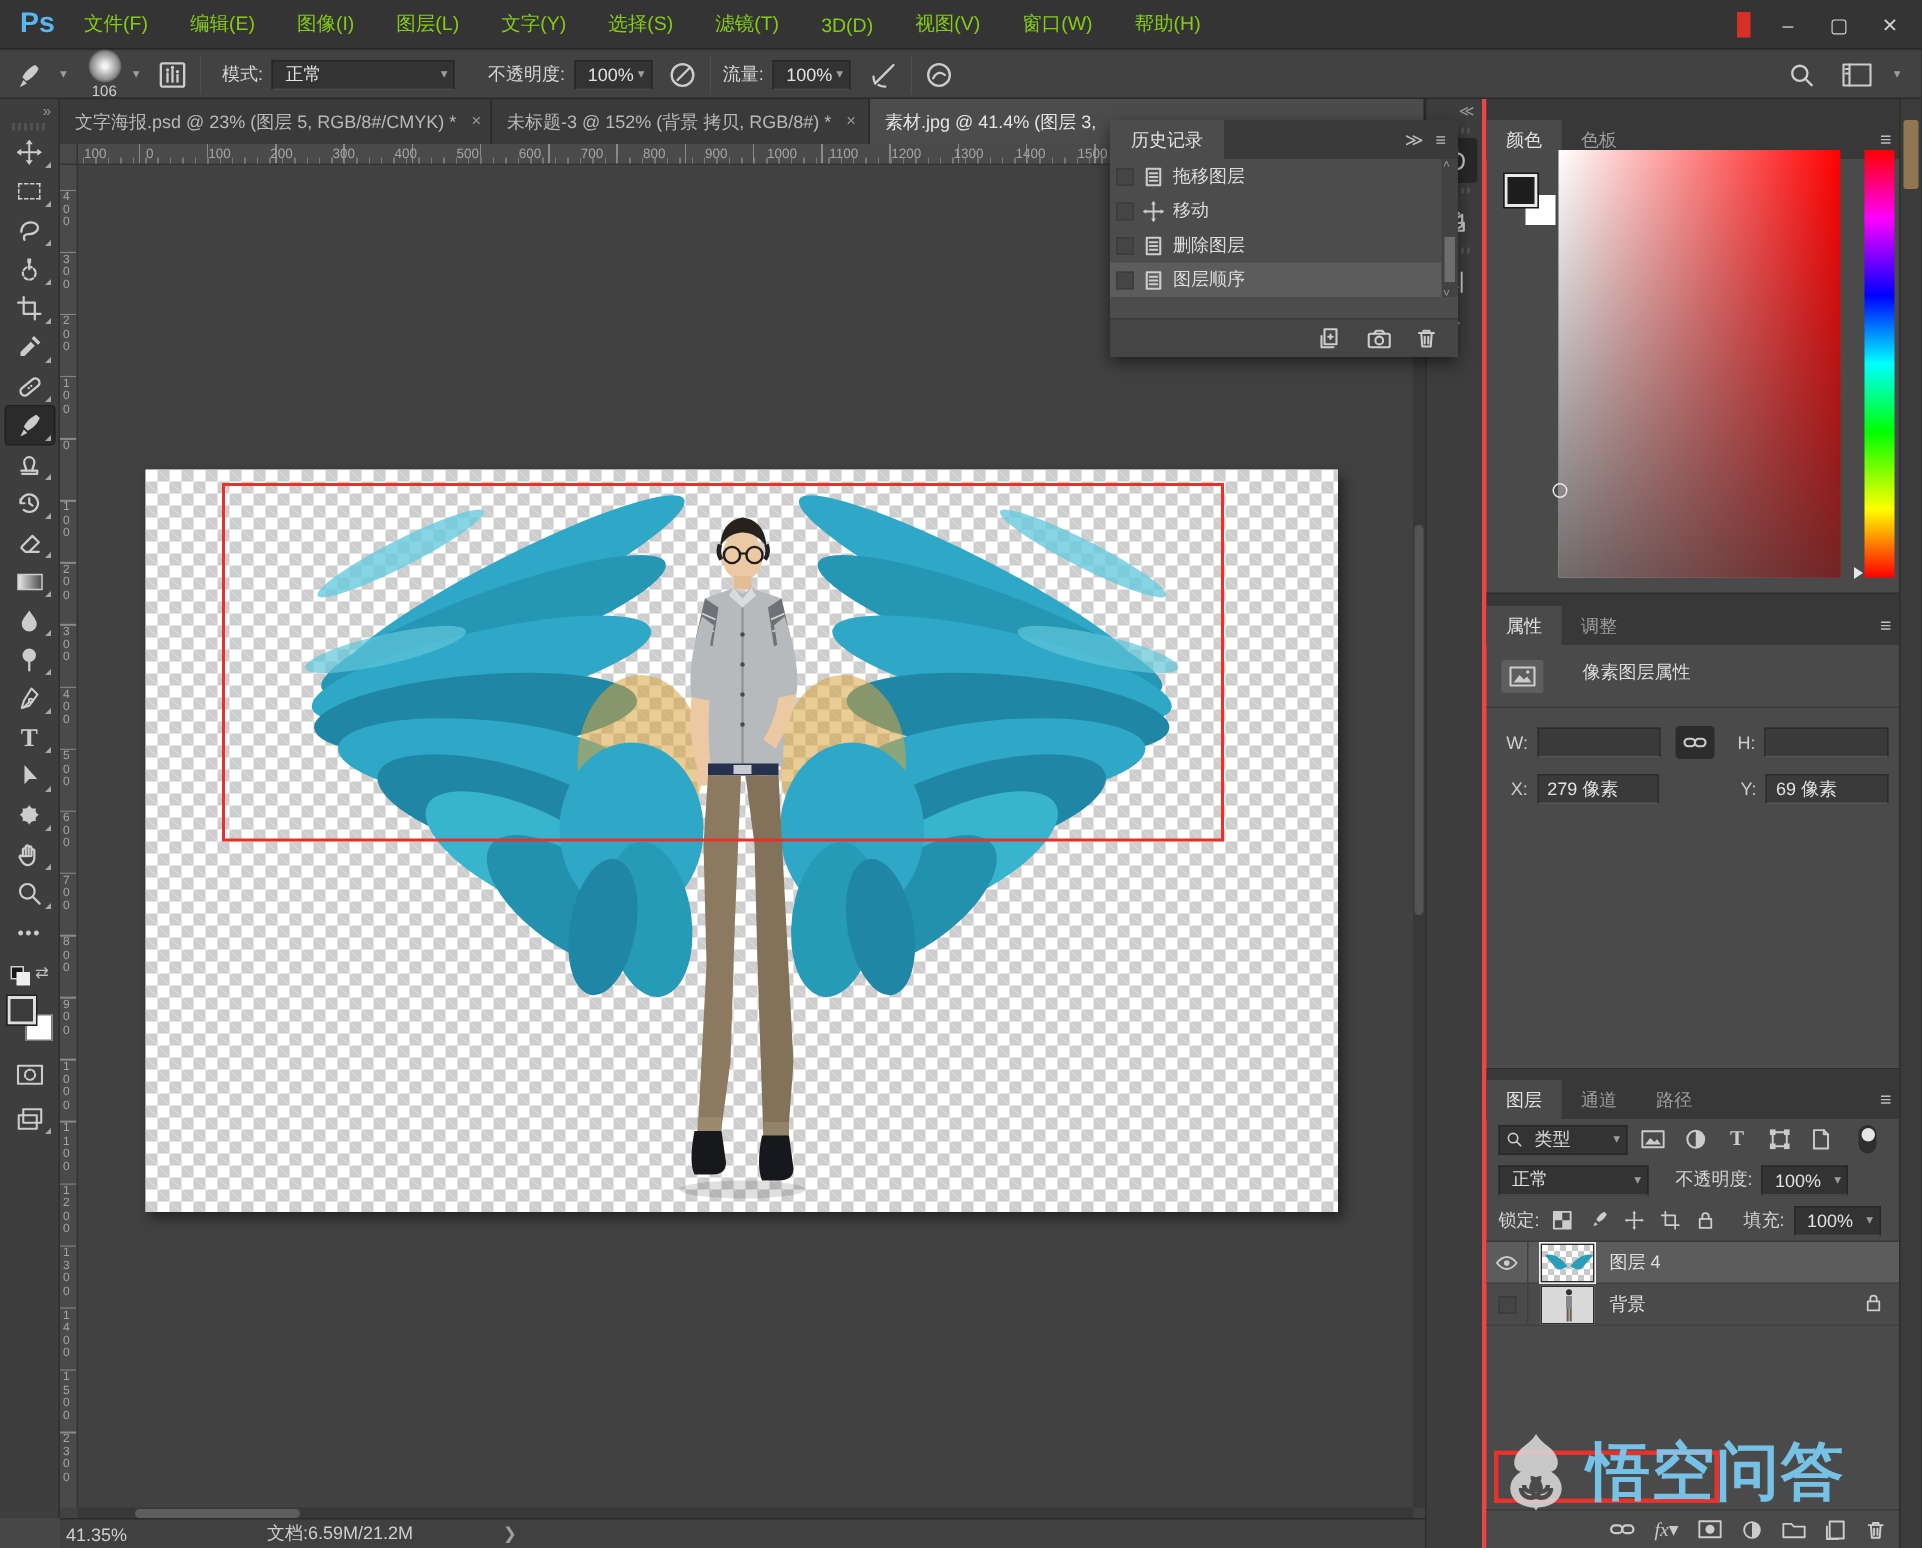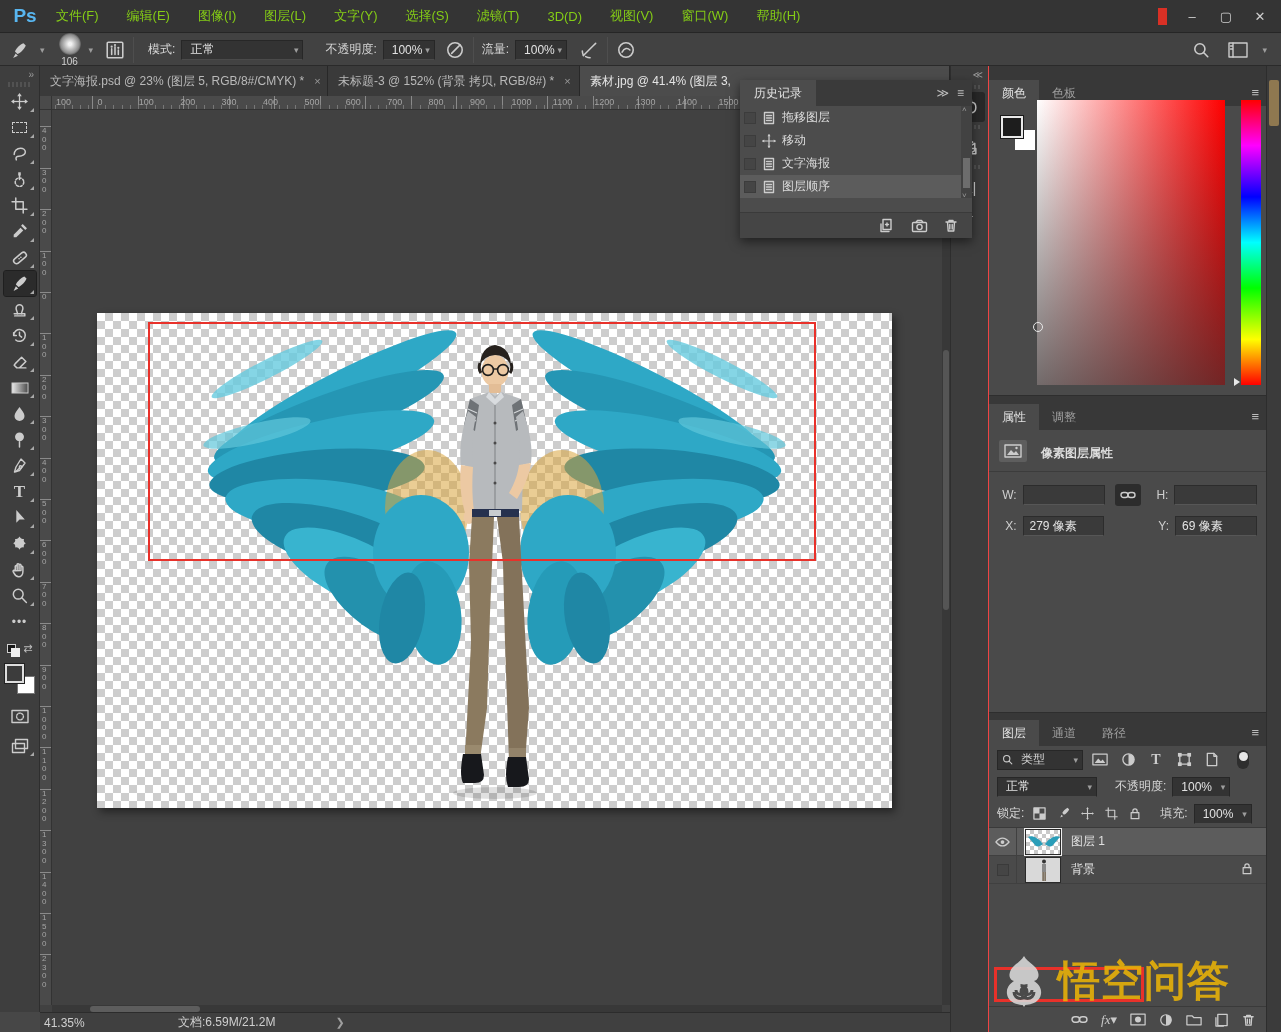--- a/index.html
+++ b/index.html
@@ -94,40 +94,40 @@
   #history .ft { position:absolute; bottom:0; left:0; right:0; height:26px; background:#454545; border-top:1px solid #3a3a3a; display:flex; align-items:center; justify-content:flex-end; gap:16px; padding-right:14px; }
 
   
   #collapsed { position:absolute; left:950px; top:66px; width:38px; height:966px; background:#3d3d3d; border-left:1px solid #2e2e2e; }
   #collapsed .expand { color:#9a9a9a; font-size:10px; text-align:right; padding:3px 6px 2px 0; letter-spacing:-1px; }
   .cgrip { height:4px; margin:3px 7px; background:repeating-linear-gradient(to right,#515151 0 2px,transparent 2px 4px); }
   .cbtn { width:30px; height:30px; margin:3px auto; display:flex; align-items:center; justify-content:center; border-radius:3px; color:#cecece; font-size:15px; }
   .cbtn.active { background:#282828; }
 
   
-  #rightcol { position:absolute; left:988px; top:66px; width:278px; height:966px; background:#4a4a4a; border-left:1px solid #ef4444; }
+  #rightcol { position:absolute; left:988px; top:66px; width:278px; height:966px; background:#4a4a4a; border-left:3px solid #ef4444; }
   .pwell { height:14px; background:#383838; }
   .ptabs { height:26px; background:#383838; display:flex; align-items:flex-end; position:relative; }
   .ptab { height:26px; padding:0 13px; display:flex; align-items:center; font-size:12px; color:#9e9e9e; }
   .ptab.active { background:#4a4a4a; color:#e3e3e3; }
   .pmenu { position:absolute; right:8px; top:5px; color:#bdbdbd; font-size:13px; }
 
   
   #colorpanel { position:absolute; left:0; top:0; width:278px; height:329px; }
   .cswatches { position:absolute; left:12px; top:50px; width:34px; height:34px; }
   .cswatches .bgc { position:absolute; right:0; bottom:0; width:20px; height:20px; background:#fff; }
   .cswatches .fgc { position:absolute; left:0; top:0; width:22px; height:22px; background:#1d1d1d; border:2px solid #e9e9e9; outline:1px solid #1a1a1a; }
   #sat-square { position:absolute; left:48px; top:34px; width:188px; height:285px; background:linear-gradient(to bottom,rgba(0,0,0,0) 0%,rgba(60,50,50,.72) 100%),linear-gradient(to right,#ffffff,#ff0000); }
   #hue-bar { position:absolute; left:252px; top:34px; width:20px; height:285px; background:linear-gradient(to bottom,#f00 0%,#f0f 16%,#00f 34%,#0ff 50%,#0f0 66%,#ff0 84%,#f00 100%); }
   #sat-marker { position:absolute; left:44px; top:256px; width:10px; height:10px; border:1.5px solid #e8e8e8; border-radius:50%; }
   #hue-marker { position:absolute; left:245px; top:312px; width:0; height:0; border-top:4px solid transparent; border-bottom:4px solid transparent; border-left:6px solid #e8e8e8; }
 
   
   #propspanel { position:absolute; left:0; top:329px; width:278px; height:317px; border-top:1px solid #2e2e2e; }
-  #propspanel .row1 { display:flex; align-items:flex-end; gap:14px; padding:10px 10px 9px 10px; border-bottom:1px solid #3c3c3c;font-weight:bold; }
+  #propspanel .row1 { display:flex; align-items:flex-start; gap:26px; padding:10px 10px 9px 10px; border-bottom:1px solid #3c3c3c; }
   .pthumbbtn { width:28px; height:22px; background:#5e5e5e; border-radius:2px; display:flex; align-items:center; justify-content:center; }
   .fieldrow { display:flex; align-items:center; margin:12px 10px 0 10px; gap:6px; }
   .flabel { color:#cfcfcf; width:18px; text-align:right; }
   .finput { width:84px; height:20px; background:#3a3a3a; border:1px solid #2c2c2c; border-bottom-color:#565656; color:#e2e2e2; display:flex; align-items:center; padding-left:6px; }
   .linkbtn { width:26px; height:22px; background:#2c2c2c; border-radius:3px; display:flex; align-items:center; justify-content:center; margin:0 4px; }
 
   
   #layerspanel { position:absolute; left:0; top:646px; width:278px; height:320px; border-top:1px solid #2e2e2e; }
   .lrow { display:flex; align-items:center; padding:0 8px; height:27px; gap:6px; color:#d6d6d6; }
   .searchsel { width:86px; height:20px; background:#333; border:1px solid #272727; display:flex; align-items:center; padding:0 4px; gap:8px;text-align:right; }
@@ -149,21 +149,21 @@
   #layer-anno { left:5px; top:139px; width:150px; height:35px; border-width:3px; }
   .lfooter { position:absolute; left:0; bottom:0; width:278px; height:26px; border-top:1px solid #3a3a3a; background:#4a4a4a; display:flex; align-items:center; justify-content:flex-end; gap:13px; padding-right:12px; }
   .fx { font-style:italic; font-size:13px; color:#c9c9c9; font-family:"Liberation Serif","DejaVu Serif",serif; }
 
   
   #edgescroll { position:absolute; left:1266px; top:66px; width:15px; height:966px; background:#3b3b3b; border-left:1px solid #2d2d2d; }
   #edgescroll .thumb { position:absolute; left:2px; top:14px; width:10px; height:46px; background:#8f7850; border-radius:2px; }
 
   
   #watermark { position:absolute; left:998px; top:950px; width:276px; height:62px; z-index:40; display:flex; align-items:center; gap:8px; opacity:.88; pointer-events:none; }
-  #watermark .wtext { font-size:42px; font-weight:bold; color:#eab308; letter-spacing:1px; }
+  #watermark .wtext { font-size:42px; font-weight:bold; color:#7dd3fc; letter-spacing:1px; }
 
   .mini-man { position:absolute; left:13px; top:1px; width:10px; height:24px; }
   .mini-wings { position:absolute; left:1px; top:4px; width:34px; height:16px; }
 </style>
 </head>
 <body>
 
 <div id="app">
 
   <div id="menubar">
@@ -595,21 +595,21 @@
             <path class="ico-fill" d="M8 0L6.2 2.6h3.6zM8 16l-1.8-2.6h3.6zM0 8l2.6-1.8v3.6zM16 8l-2.6-1.8v3.6z"></path>
           </svg>
         <span>移动</span>
       </div>
       <div class="hrow">
         <div class="chk"></div>
         <svg width="14" height="14" viewBox="0 0 14 14">
             <rect class="ico" x="2.5" y="1.5" width="9" height="11"></rect>
             <path class="ico" d="M4.5 4.5h5M4.5 7h5M4.5 9.5h5"></path>
           </svg>
-        <span>文字海报</span>
+        <span>删除图层</span>
       </div>
       <div class="hrow sel">
         <div class="chk"></div>
         <svg width="14" height="14" viewBox="0 0 14 14">
             <rect class="ico" x="2.5" y="1.5" width="9" height="11"></rect>
             <path class="ico" d="M4.5 4.5h5M4.5 7h5M4.5 9.5h5"></path>
           </svg>
         <span>图层顺序</span>
       </div>
       <div class="hsb">
@@ -828,21 +828,21 @@
                 <path class="ico" d="M1 5c2.4-3 4.8-4.2 7-4.2S12.6 2 15 5c-2.4 3-4.8 4.2-7 4.2S3.4 8 1 5z"></path>
                 <circle class="ico-fill" cx="8" cy="5" r="2"></circle>
               </svg>
           </div>
           <div class="lthumb selframe">
             <svg class="mini-wings" viewBox="0 0 34 16">
                 <path d="M16 10 C11 3 4 1 1 3 C4 6 6 9 9 12 C11 13 14 12 16 10z" fill="#2a9db8"></path>
                 <path d="M18 10 C23 3 30 1 33 3 C30 6 28 9 25 12 C23 13 20 12 18 10z" fill="#2a9db8"></path>
               </svg>
           </div>
-          <span class="lname">图层 1</span>
+          <span class="lname">图层 4</span>
         </div>
         <div class="layer-row">
           <div class="eyecell">
               <div class="eyebox"></div>
             </div>
           <div class="lthumb graybg">
             <svg class="mini-man" viewBox="0 0 10 24">
                 <circle cx="5" cy="2.5" r="2" fill="#333"></circle>
                 <rect x="3" y="5" width="4" height="8" fill="#888"></rect>
                 <rect x="3.4" y="13" width="1.4" height="9" fill="#6b5d49"></rect>

